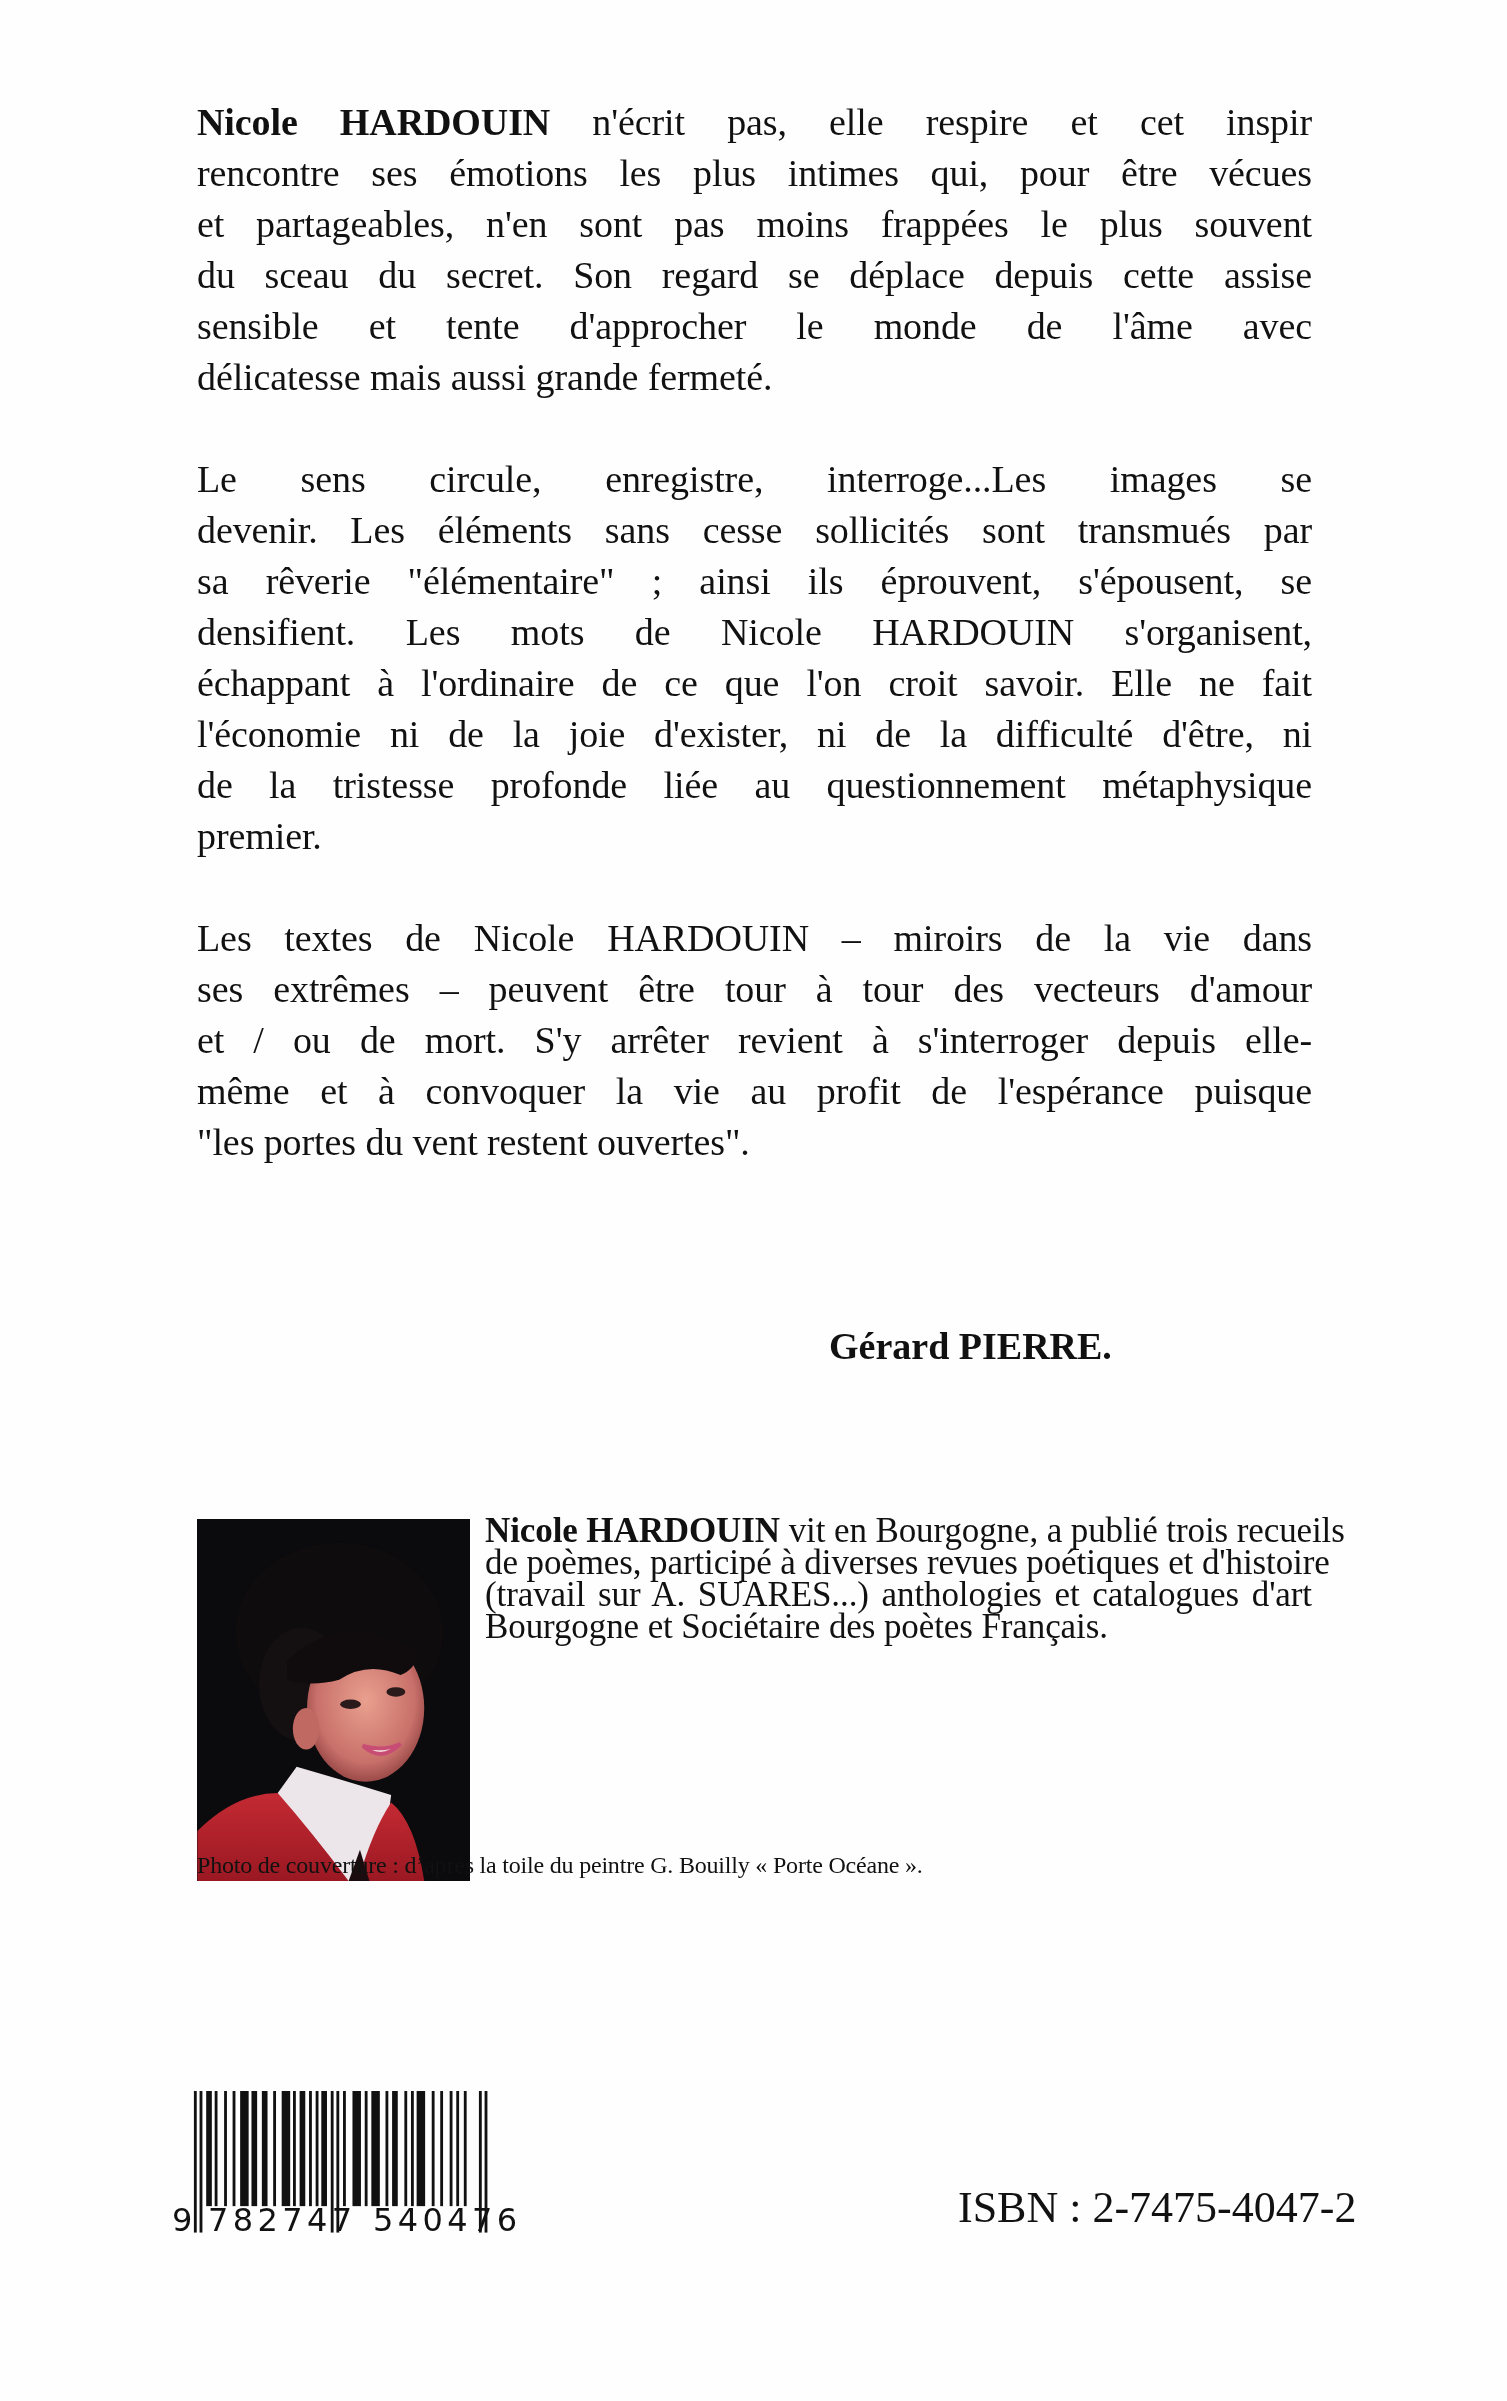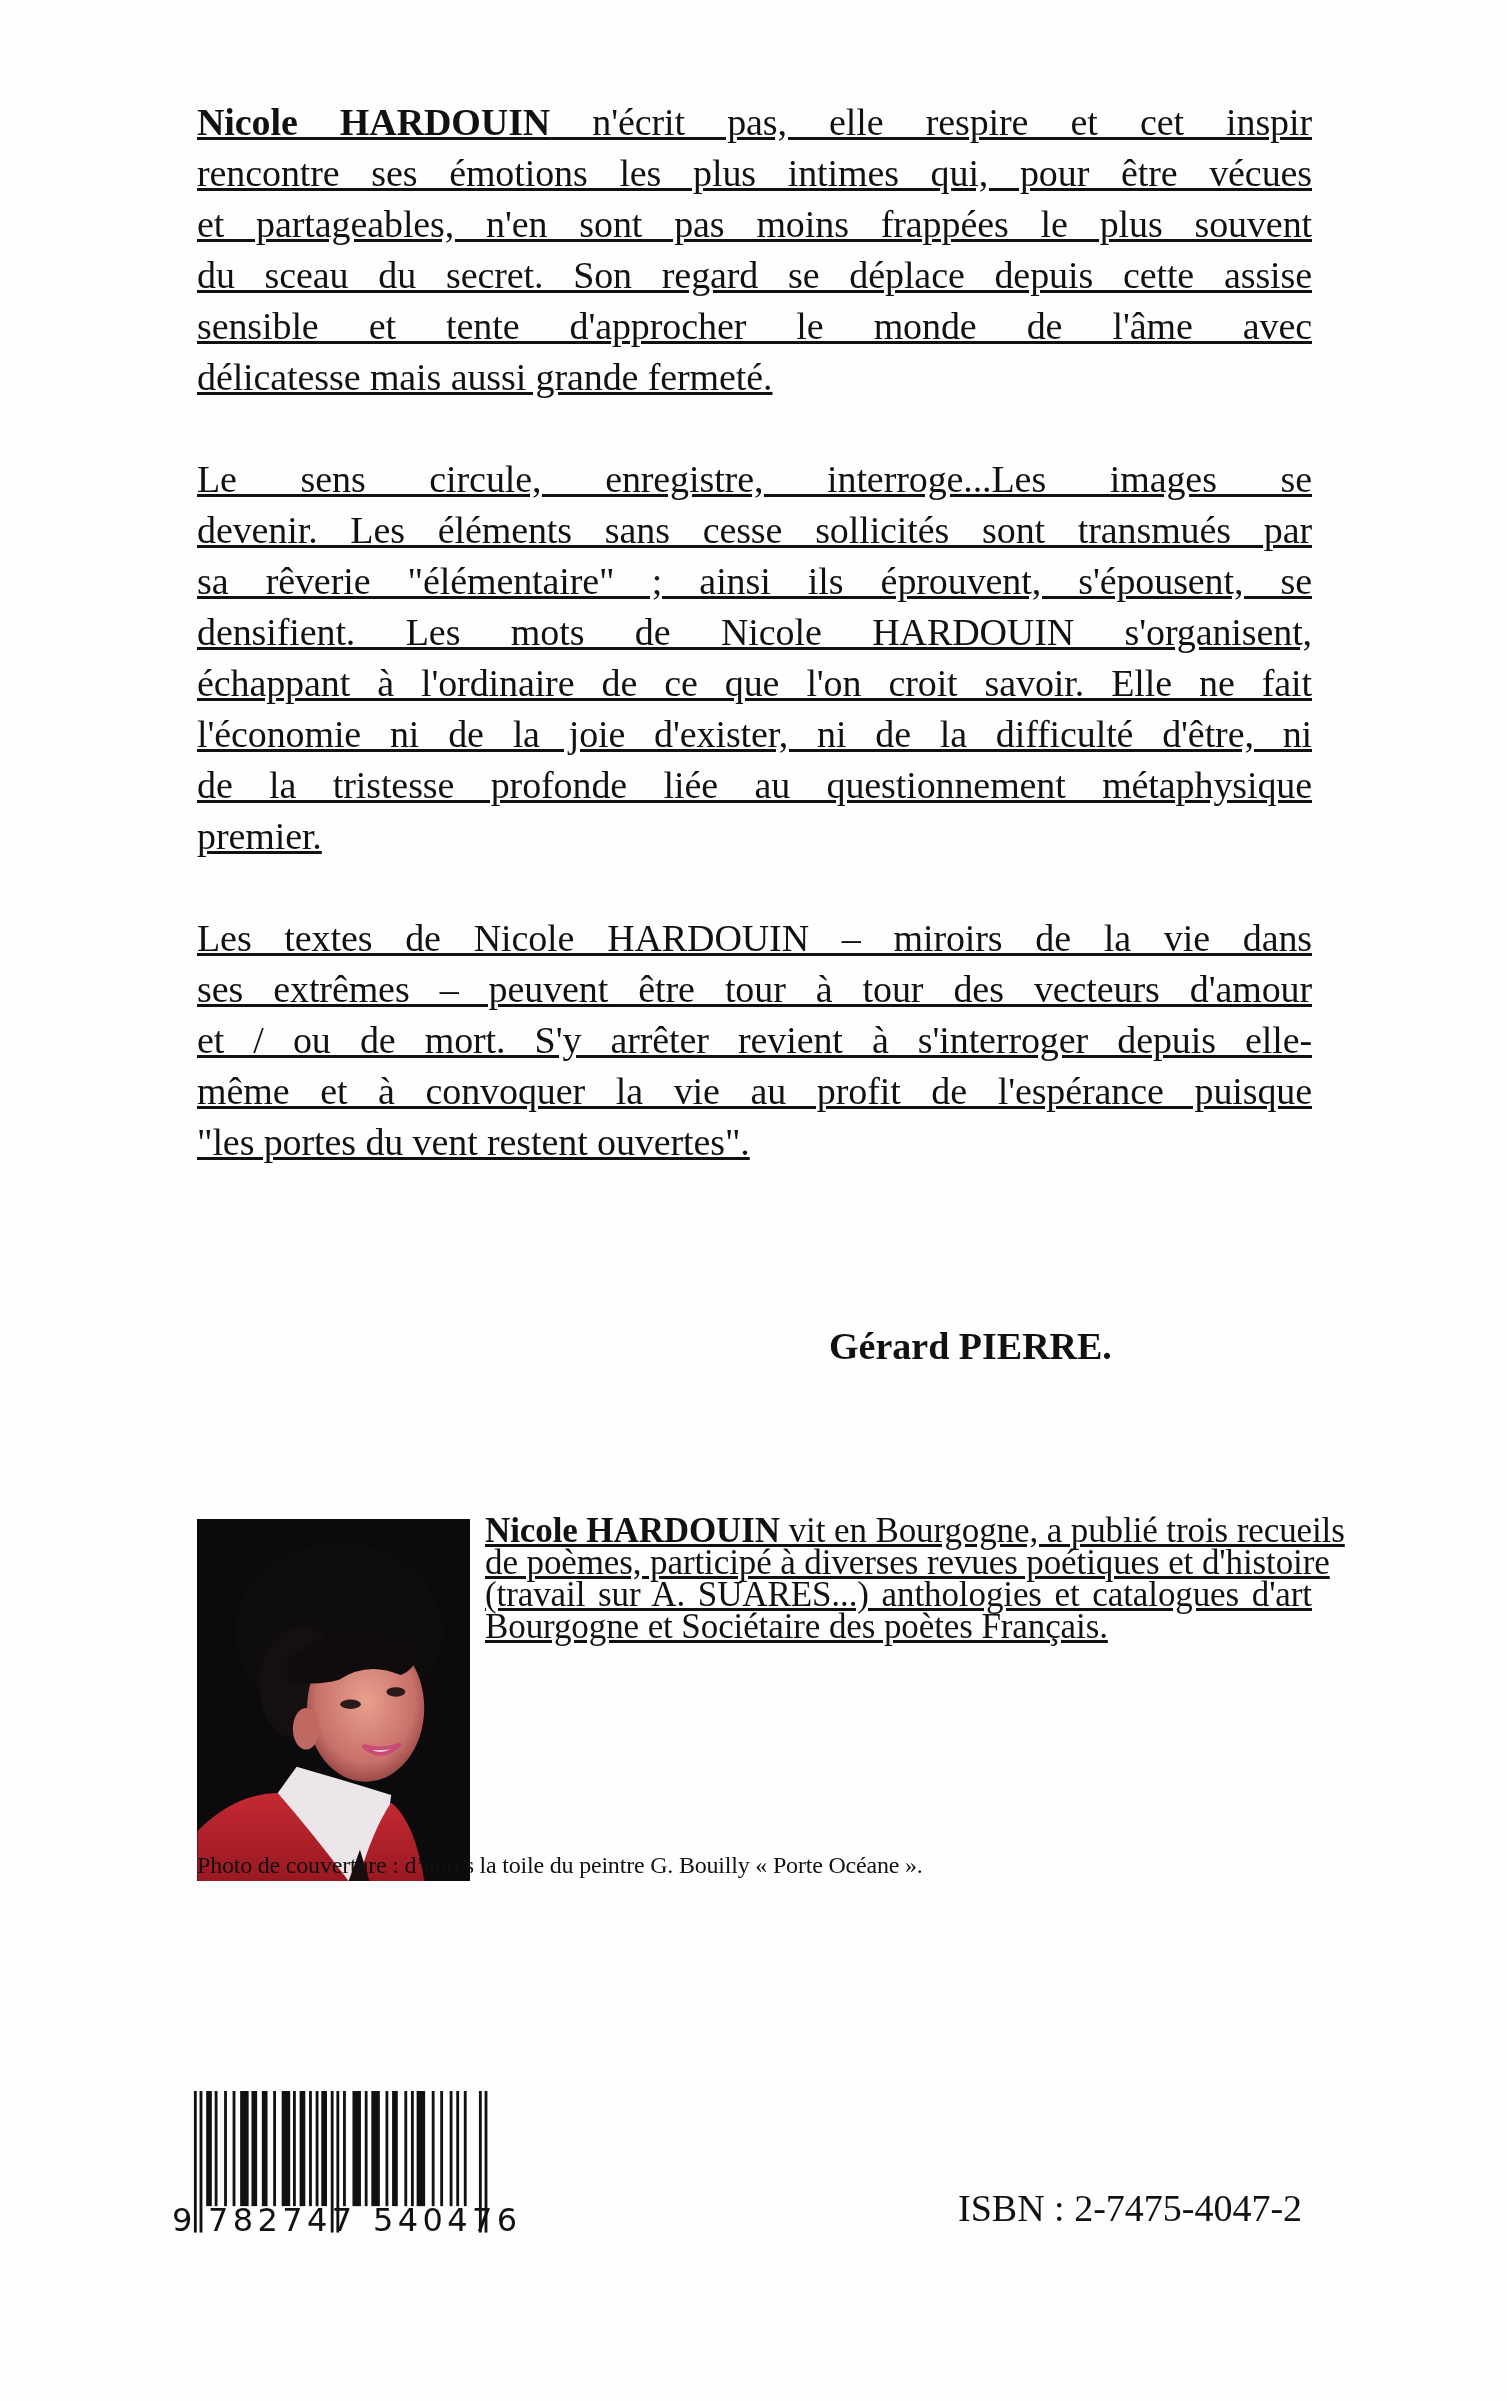--- a/index.html
+++ b/index.html
@@ -34,21 +34,20 @@
   }
   .line {
     display: block;
     font-size: 38px;
     line-height: 51px;
     height: 51px;
     white-space: nowrap;
     text-align: justify;
     text-align-last: justify;
     letter-spacing: -0.1px;
-    text-decoration: underline;
   }
   .line.last {
     text-align-last: left;
   }
   .b { font-weight: bold; }
 
   
   .signature {
     position: absolute;
     left: 829px;
@@ -114,21 +113,21 @@
   }
   .bd-lead { left: 0px; top: 112px; }
   .bd-left { left: 36px; top: 112px; letter-spacing: 4.4px; }
   .bd-right { left: 201px; top: 112px; letter-spacing: 4.4px; }
 
   
   .isbn {
     position: absolute;
     left: 958px;
     top: 2186px;
-    font-size: 38px;
+    font-size: 44px;
     line-height: 44px;
     white-space: nowrap;
   }
 </style>
 </head>
 <body>
 
 <div class="page">
 
   <div class="preface">

